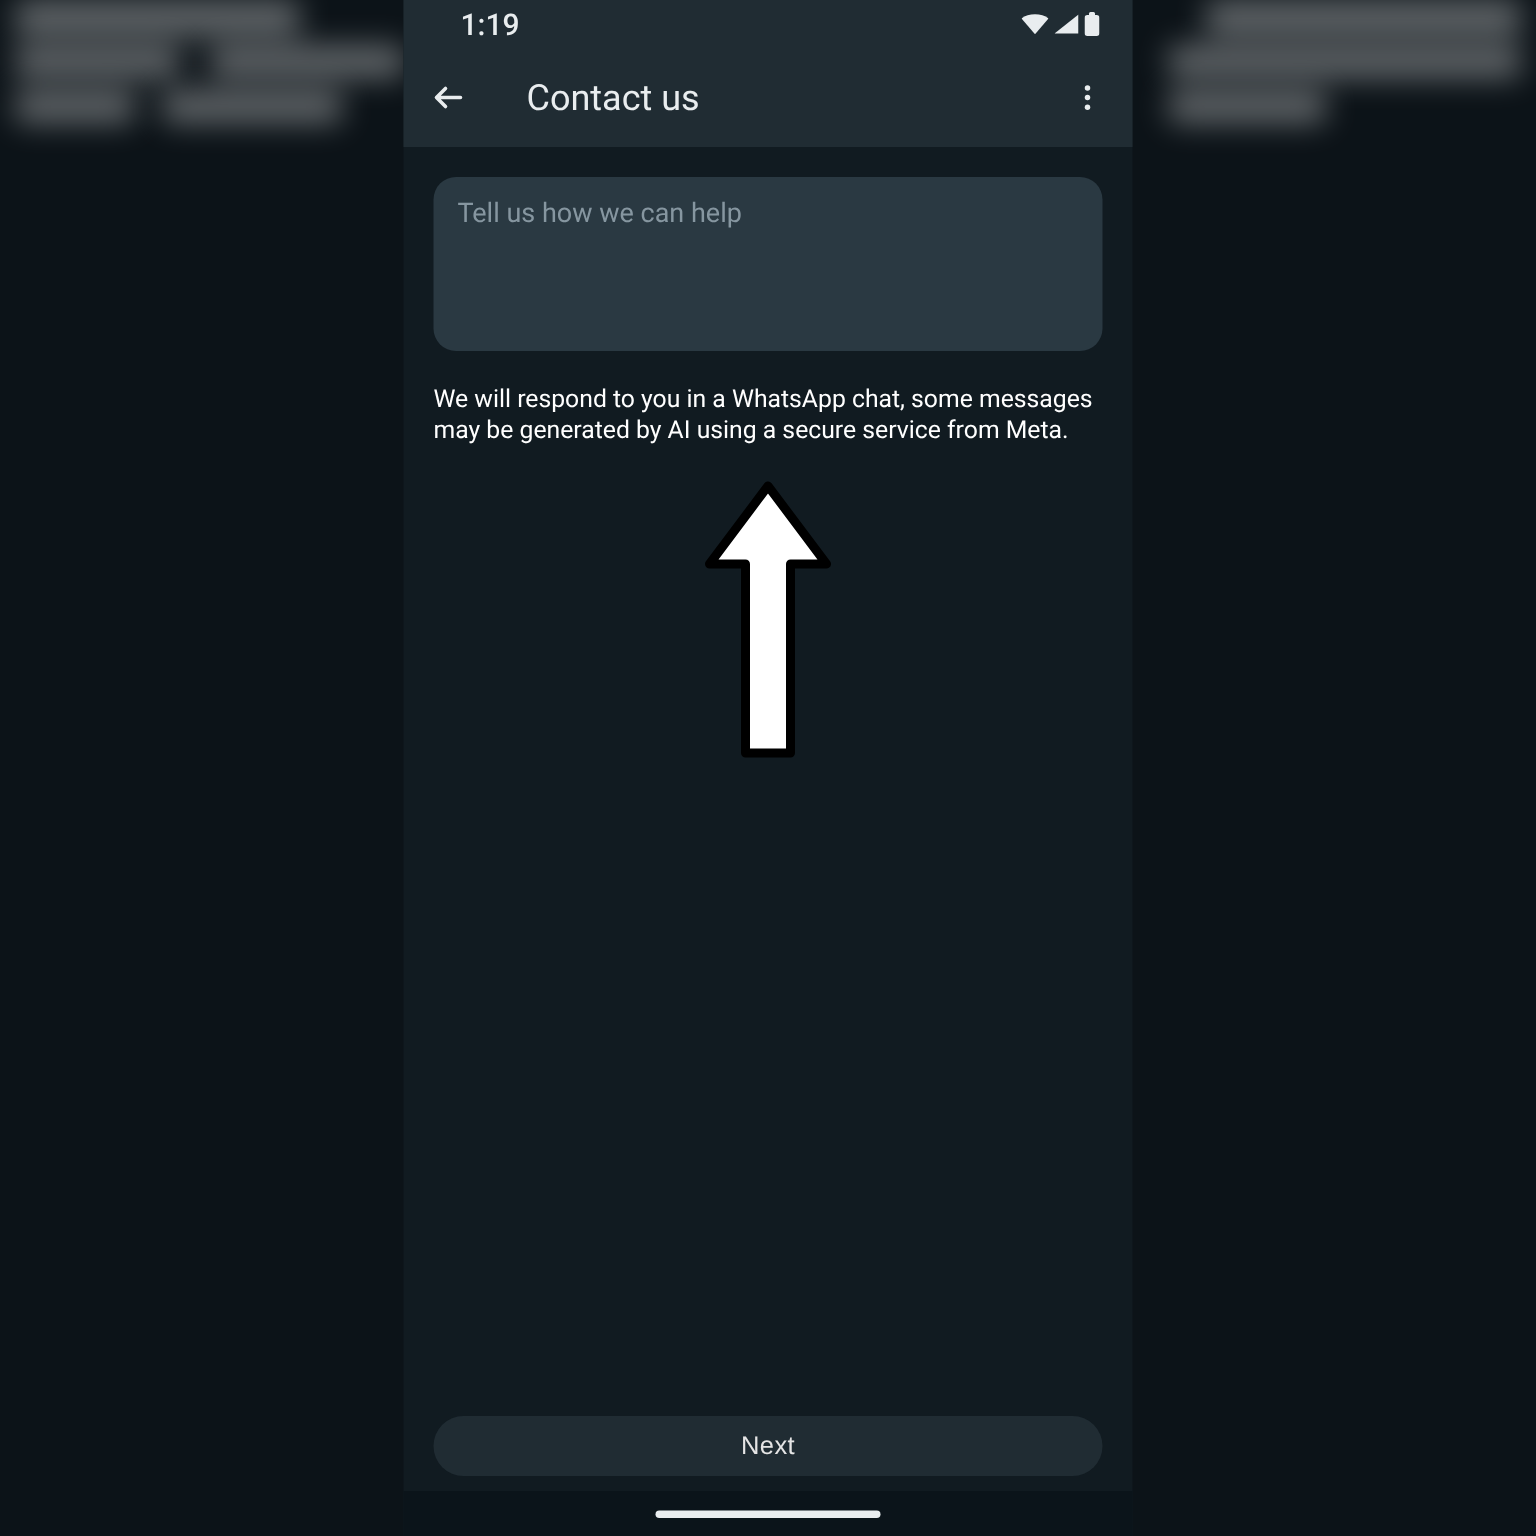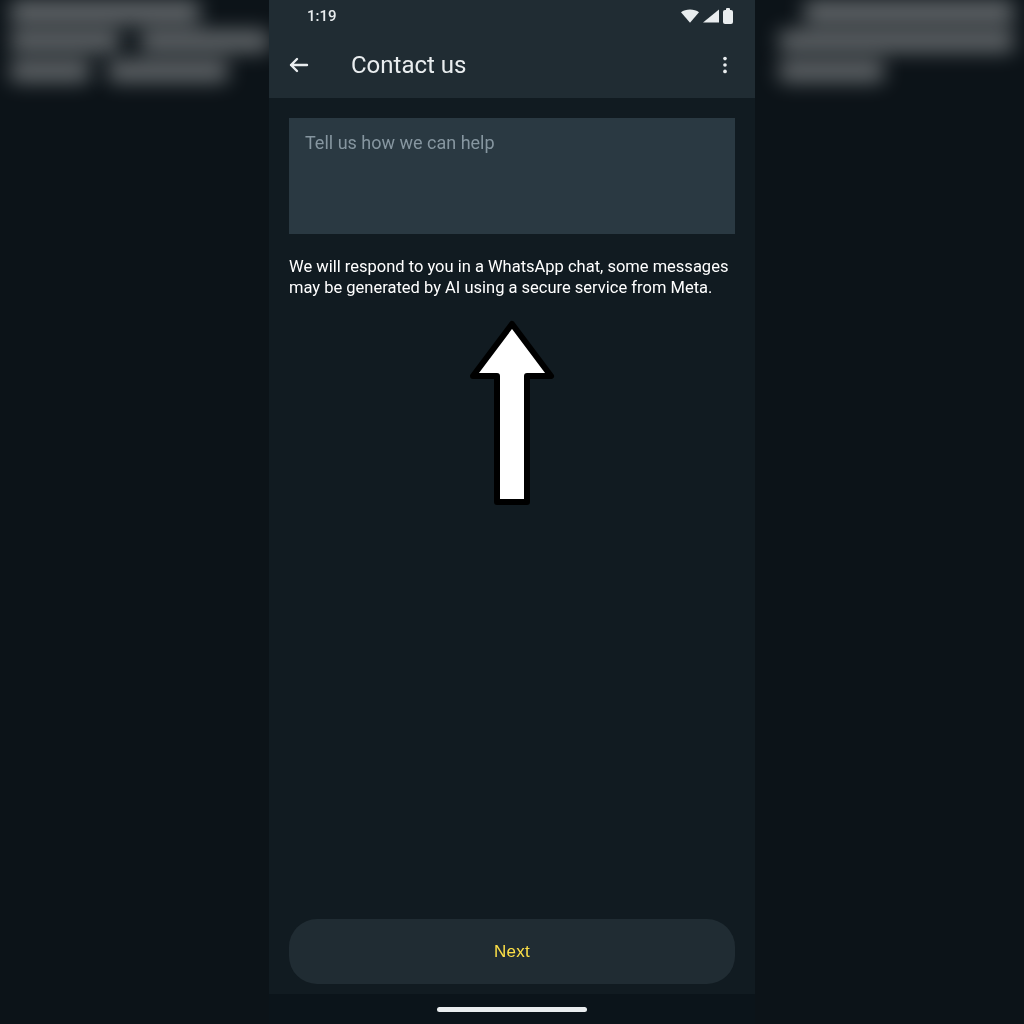--- a/index.html
+++ b/index.html
@@ -41,21 +41,21 @@
     flex-direction: column;
   }
 
   .status-bar {
     height: 32px;
     background: #202c33;
     display: flex;
     align-items: center;
     justify-content: space-between;
     padding: 0 22px 0 38px;
-    font-size: 15px;
+    font-size: 20px;
     font-weight: 500;
     color: #e9edef;
   }
   .status-right { display: flex; align-items: center; gap: 4px; }
   .status-right svg { display: block; }
 
   .app-bar {
     height: 66px;
     background: #202c33;
     display: flex;
@@ -87,21 +87,21 @@
     flex-direction: column;
     padding: 20px 20px 10px 20px;
     position: relative;
   }
 
   .help-input {
     width: 100%;
     height: 116px;
     background: #2a3942;
     border: none;
-    border-radius: 0;
+    border-radius: 15px;
     padding: 14px 16px;
     font-size: 18px;
     color: #ffffff;
     resize: none;
     outline: none;
     font-family: inherit;
   }
   .help-input::placeholder { color: #8696a0; }
 
   .info-text {
@@ -115,26 +115,26 @@
 
   .disclaimer {
     font-size: 14.5px;
     line-height: 1.3;
     color: #667781;
     padding: 0 2px;
   }
   .disclaimer a { color: #53bdeb; text-decoration: none; }
 
   .next-btn {
-    height: 65px;
+    height: 40px;
     width: 100%;
     border-radius: 28px;
     background: #202c33;
     border: none;
-    color: #fde047;
+    color: #e5e5e5;
     font-size: 17px;
     font-weight: 500;
     letter-spacing: 0.3px;
   }
 
   .nav-bar {
     height: 30px;
     background: #0b141a;
     display: flex;
     align-items: center;

